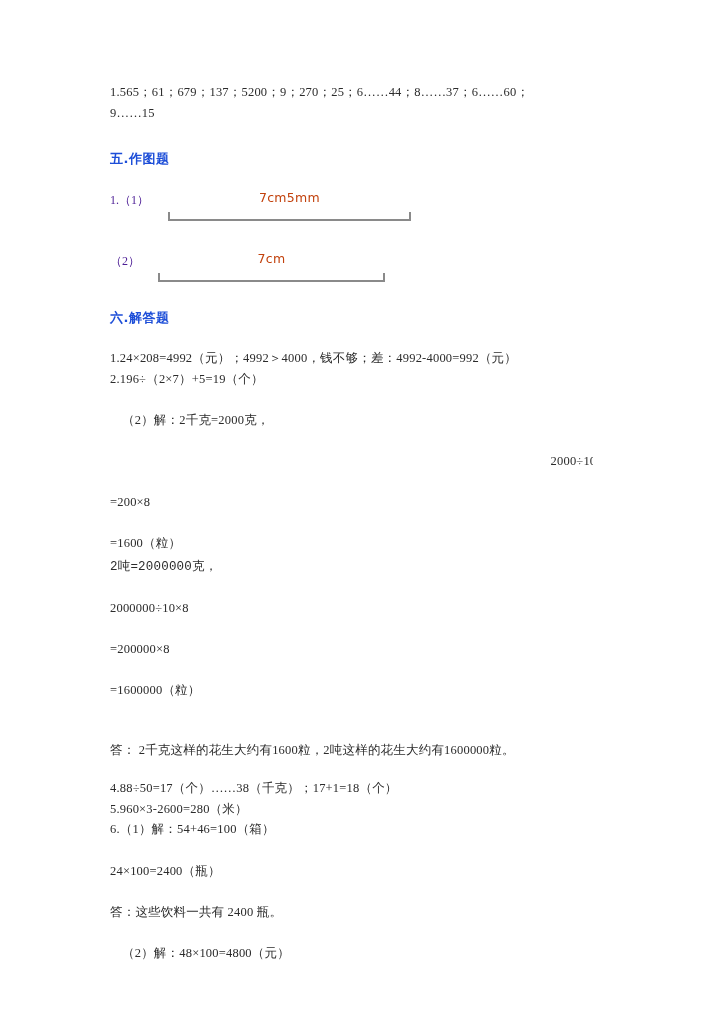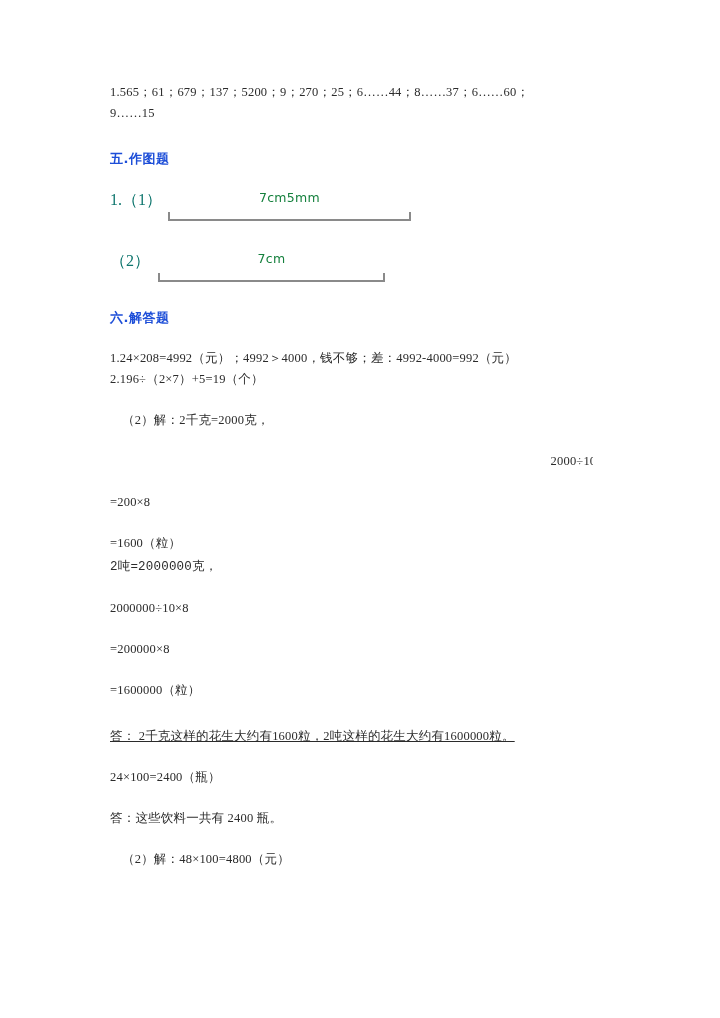--- a/index.html
+++ b/index.html
@@ -54,34 +54,34 @@
   .sp-head-bot { margin-top: 22px; }
   .gap-wide { margin-top: 21px; }
 
   
   .draw-row {
     position: relative;
     display: flex;
     align-items: flex-start;
   }
   .draw-label {
-    font-size: 16px;
+    font-size: 12px;
     line-height: 20px;
-    color: #0f766e;
+    color: #4c1d95;
     white-space: nowrap;
     flex: 0 0 auto;
   }
   .segment-wrap {
     position: relative;
     flex: 0 0 auto;
   }
   .segment-caption {
     font-family: "DejaVu Sans", "Liberation Sans", sans-serif;
     font-size: 12.5px;
-    color: #15803d;
+    color: #c2410c;
     text-align: center;
     letter-spacing: 0.3px;
     line-height: 16px;
     margin-bottom: 6px;
   }
   .segment {
     position: relative;
     height: 9px;
   }
   .segment .bar {
@@ -150,22 +150,27 @@
       <div class="line" style="margin-top:21px; padding-left:12px;">（2）解：2千克=2000克，</div>
       <div class="line" style="margin-top:21px;text-align:right;">2000÷10×8</div>
       <div class="line" style="margin-top:21px;">=200×8</div>
       <div class="line" style="margin-top:21px;">=1600（粒）</div>
       <div class="line" style="margin-top:4px;font-family:Liberation Mono, monospace;">2吨=2000000克，</div>
       <div class="line" style="margin-top:21px;">2000000÷10×8</div>
       <div class="line" style="margin-top:21px;">=200000×8</div>
       <div class="line" style="margin-top:21px;">=1600000（粒）</div>
     </div>
 
-    <div class="line" style="margin-top:26px;text-decoration:underline;">答： 2千克这样的花生大约有1600粒，2吨这样的花生大约有1600000粒。</div>
+    <div class="line" style="margin-top:40px;">答： 2千克这样的花生大约有1600粒，2吨这样的花生大约有1600000粒。</div>
 
+    <div class="block tight" style="margin-top:18px;">
+      <div class="line">4.88÷50=17（个）……38（千克）；17+1=18（个）</div>
+      <div class="line">5.960×3-2600=280（米）</div>
+      <div class="line">6.（1）解：54+46=100（箱）</div>
+    </div>
 
     <div class="line" style="margin-top:21px;">24×100=2400（瓶）</div>
 
     <div class="line" style="margin-top:21px;">答：这些饮料一共有 2400 瓶。</div>
 
     <div class="line" style="margin-top:21px; padding-left:12px;">（2）解：48×100=4800（元）</div>
 
   </div>
 </div>
 

